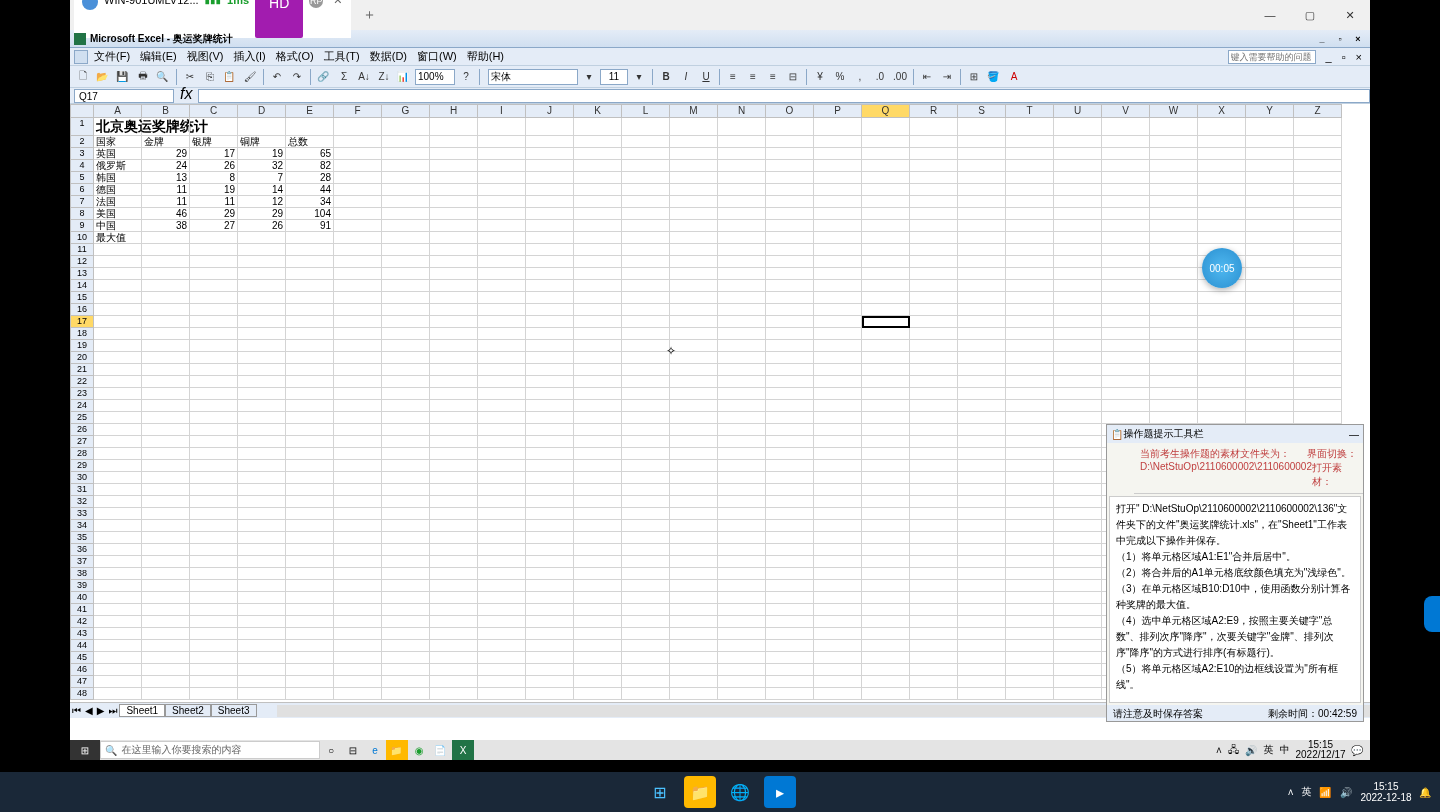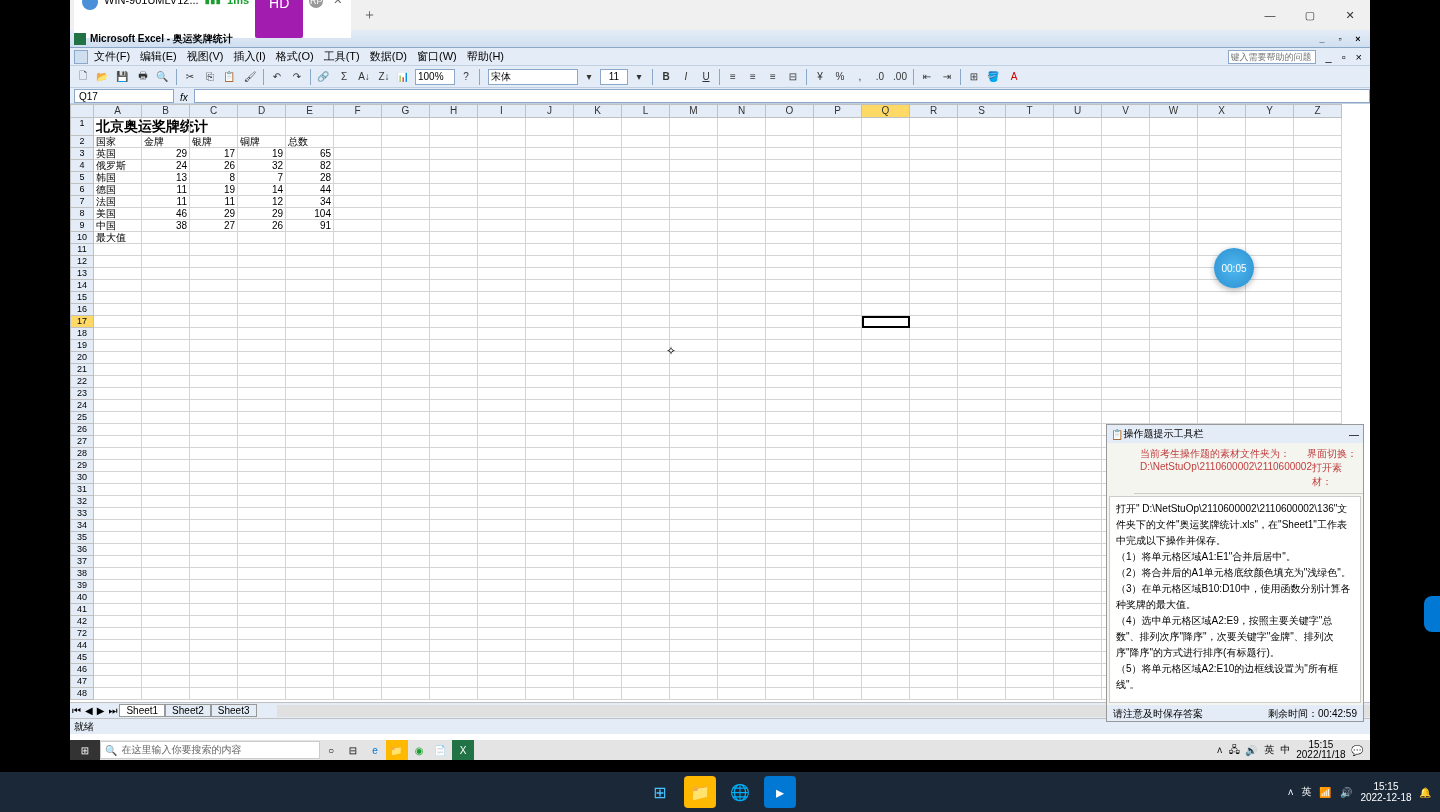--- a/index.html
+++ b/index.html
@@ -26,42 +26,42 @@
 .menubar .help { margin-left:auto; }
 .menubar .helpbox { width:88px; height:14px; border:1px solid #8ba8c8; background:#fff; font-size:9px; padding:1px 2px; color:#999;font-family:Liberation Serif, serif; }
 .toolbar { height:22px; background:#e4ecf7; display:flex; align-items:center; padding:0 4px; gap:2px; border-bottom:1px solid #c0d0e0; }
 .tbtn { width:18px; height:18px; border:1px solid transparent; display:flex; align-items:center; justify-content:center; font-size:10px; color:#333; }
 .sep { width:1px; height:16px; background:#8ba8c8; margin:0 2px; }
 .zoom { width:40px; height:16px; border:1px solid #8ba8c8; background:#fff; font-size:10px; padding:0 2px; }
 .fontname { width:90px; height:16px; border:1px solid #8ba8c8; background:#fff; font-size:10px; padding:0 2px; margin-left:4px; }
 .fontsize { width:28px; height:16px; border:1px solid #8ba8c8; background:#fff; font-size:10px; padding:0 2px; text-align:center; }
 .namebox { height:16px; display:flex; align-items:flex-end; background:#e4ecf7; border-bottom:1px solid #c0d0e0; }
 .namebox .nb { width:100px; border:1px solid #8ba8c8; background:#fff; font-size:10px; padding:0 4px; height:14px; margin-left:4px; }
-.namebox .fx { font-style:italic; font-size:10px; margin:0 6px; }
+.namebox .fx { font-style:italic; font-size:16px; margin:0 6px; }
 .namebox .formula { flex:1; height:14px; border:1px solid #8ba8c8; background:#fff; }
 .grid { position:relative; height:598px; overflow:hidden; background:#fff; }
 .colhdr { display:flex; height:14px; position:sticky; top:0; }
 .colhdr .corner { width:24px; background:#e4ecf7; border:1px solid #c0c0c0; }
 .colhdr .ch { width:48px; background:#e4ecf7; border:1px solid #c0c0c0; border-left:none; font-size:10px; text-align:center; line-height:12px; color:#333; }
 .colhdr .ch.sel { background:#ffd966; }
 .rows { }
 .row { display:flex; height:12px; }
 .row.tall { height:18px; }
 .row .rh { width:24px; background:#e4ecf7; border:1px solid #c0c0c0; border-top:none; font-size:9px; text-align:center; line-height:11px; }
 .row .rh.sel { background:#ffd966; }
 .row .cell { width:48px; border-right:1px solid #d4d4d4; border-bottom:1px solid #d4d4d4; font-size:10px; padding:0 2px; line-height:11px; overflow:hidden; white-space:nowrap; }
 .row .cell.r { text-align:right; }
 .row .cell.title { font-size:14px; font-weight:bold; line-height:17px; }
 .row .cell.active { border:2px solid #000; }
 .sheettabs { height:16px; background:#e4ecf7; display:flex; align-items:center; font-size:10px; border-top:1px solid #c0c0c0; }
 .sheettabs .nav { padding:0 2px; }
 .sheettabs .st { padding:0 6px; border:1px solid #999; background:#fff; }
 .sheettabs .scroll { flex:1; height:12px; background:#e0e0e0; margin-left:20px; position:relative; }
 .status { height:16px; background:#e4ecf7; font-size:10px; padding:0 4px; line-height:16px; border-top:1px solid #c0c0c0; }
-.timer { position:absolute; right:116px; top:248px; width:40px; height:40px; border-radius:50%; background:radial-gradient(#4fb8f0,#2a8fd0); color:#fff; font-size:10px; display:flex; align-items:center; justify-content:center; box-shadow:0 2px 6px rgba(0,0,0,.3); }
+.timer { position:absolute; right:128px; top:248px; width:40px; height:40px; border-radius:50%; background:radial-gradient(#4fb8f0,#2a8fd0); color:#fff; font-size:10px; display:flex; align-items:center; justify-content:center; box-shadow:0 2px 6px rgba(0,0,0,.3); }
 .panel { position:absolute; right:6px; top:424px; width:258px; height:298px; background:#f5f5f0; border:1px solid #999; font-size:11px; display:flex; flex-direction:column; }
 .panel .ptitle { height:18px; background:#e4ecf7; padding:0 4px; display:flex; align-items:center; font-size:10px; }
 .panel .pinfo { padding:4px 6px; font-size:10px; color:#c04040; border-bottom:1px solid #ccc;margin-left:27px; }
 .panel .pinfo .row2 { display:flex; justify-content:space-between; }
 .panel .pbody { flex:1; padding:4px 6px; font-size:10px; line-height:16px; overflow:auto; background:#fff; border:1px solid #ccc; margin:2px; }
 .panel .pfoot { height:16px; padding:0 6px; font-size:10px; display:flex; justify-content:space-between; background:#e4ecf7;align-items:flex-end; }
 .innertask { position:absolute; left:70px; bottom:52px; right:70px; height:20px; background:#e4e4e4; display:flex; align-items:center; font-size:10px; }
 .innertask .start { width:30px; height:20px; background:#333; color:#fff; display:flex; align-items:center; justify-content:center; }
 .innertask .search { width:220px; height:18px; background:#fff; border:1px solid #ccc; padding:0 4px; display:flex; align-items:center; gap:4px; color:#666; }
 .innertask .tray { margin-left:auto; padding:0 6px; display:flex; align-items:center; gap:6px; }
@@ -1427,21 +1427,21 @@
           <div class="cell"></div>
           <div class="cell"></div>
           <div class="cell"></div>
           <div class="cell"></div>
           <div class="cell"></div>
           <div class="cell"></div>
           <div class="cell"></div>
           <div class="cell"></div>
         </div>
         <div class="row">
-          <div class="rh">72</div>
+          <div class="rh">43</div>
           <div class="cell"></div>
           <div class="cell"></div>
           <div class="cell"></div>
           <div class="cell"></div>
           <div class="cell"></div>
           <div class="cell"></div>
           <div class="cell"></div>
           <div class="cell"></div>
           <div class="cell"></div>
           <div class="cell"></div>
@@ -1613,21 +1613,20 @@
   <div class="sheettabs">
     <span class="nav">⏮</span>
     <span class="nav">◀</span>
     <span class="nav">▶</span>
     <span class="nav">⏭</span>
     <span class="st">Sheet1</span>
     <span class="st" style="background:#e4ecf7;">Sheet2</span>
     <span class="st" style="background:#e4ecf7;">Sheet3</span>
     <div class="scroll"></div>
   </div>
-  <div class="status">就绪</div>
 
   <div class="timer">00:05</div>
 
   <div class="panel">
     <div class="ptitle">📋 <span>操作题提示工具栏</span><span style="margin-left:auto;">—</span></div>
     <div class="pinfo">
       <div class="row2">
           <span>当前考生操作题的素材文件夹为：</span>
           <span>界面切换：</span>
         </div>
@@ -1661,21 +1660,21 @@
   <div class="ticon">📄</div>
   <div class="ticon" style="background:#217346;color:#fff;">X</div>
   <div class="tray">
     <span>˄</span>
     <span>🖧</span>
     <span>🔊</span>
     <span>英</span>
     <span>中</span>
     <div style="text-align:center;line-height:10px;">
       <div>15:15</div>
-      <div>2022/11/18</div>
+      <div>2022/12/17</div>
     </div>
     <span>💬</span>
   </div>
 </div>
 
 <div class="sidebtn"></div>
 
 <div class="outertask">
   <div class="oicon" style="color:#4cc2ff;">⊞</div>
   <div class="oicon" style="background:#ffb900;">📁</div>

